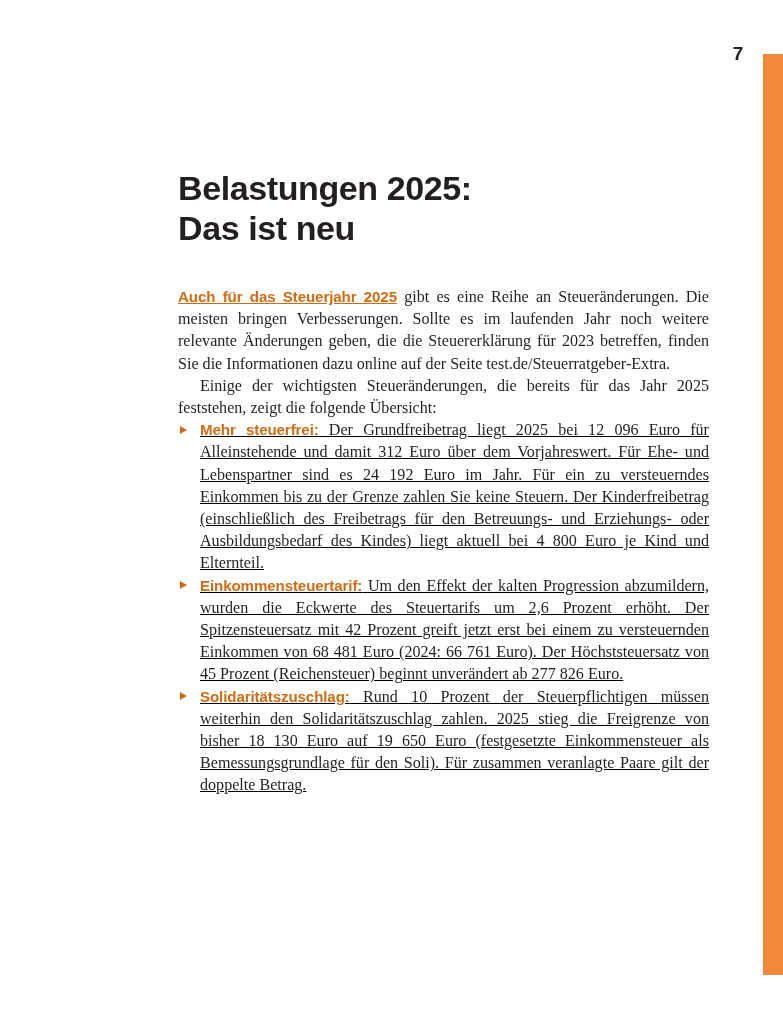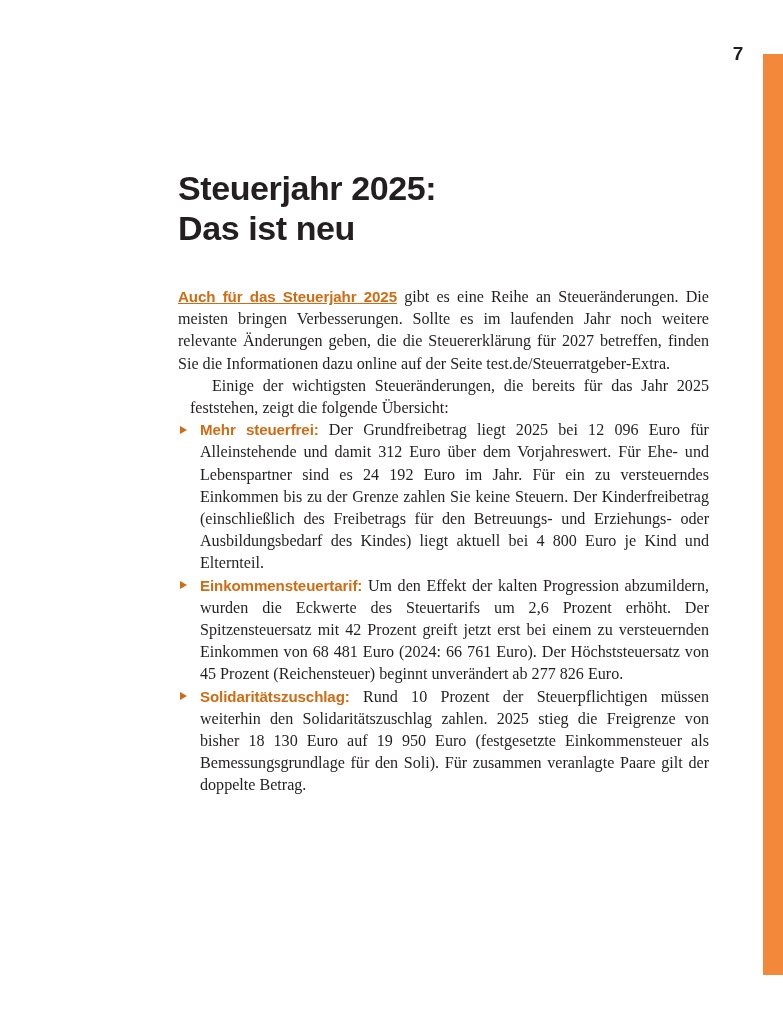--- a/index.html
+++ b/index.html
@@ -81,36 +81,36 @@
     font-size: 16.1px;
     line-height: 22.2px;
     color: #231f20;
     text-align: justify;
     text-justify: inter-word;
     hyphens: manual;
   }
 
   p.para.indented {
     text-indent: 22px;
-    margin-left: 12px;
   }
 
   .lead-in {
     font-family: "Liberation Sans", sans-serif;
     font-weight: bold;
     font-size: 15.1px;
     color: #CF6C13;
     letter-spacing: -0.1px;
     text-decoration: underline;
   }
 
   ul.bullets {
     list-style: none;
     margin: 0;
     padding: 0;
+    text-decoration: underline;
   }
 
   li.bullet-item {
     position: relative;
     padding-left: 22px;
     margin: 0;
     font-family: "Liberation Serif", serif;
     font-size: 16.1px;
     line-height: 22.2px;
     color: #231f20;
@@ -146,41 +146,41 @@
 <body>
 
 <div class="page">
 
   <div class="edge-bar"></div>
 
   <div class="folio">7</div>
 
   <div class="content">
 
-    <h1 class="chapter-title">Steuerjahr 2025:
+    <h1 class="chapter-title">Belastungen 2025:
 Das ist neu</h1>
 
     <div class="body-area">
 
-      <p class="para"><span class="lead-in">Auch für das Steuerjahr 2025</span><span> gibt es eine Reihe an Steueränderungen. Die meisten bringen Verbesserungen. Sollte es im laufenden Jahr noch weitere relevante Änderungen geben, die die Steuererklärung für 2027 betreffen, finden Sie die Informationen dazu online auf der Seite test.de/Steuerratgeber-Extra.</span></p>
+      <p class="para"><span class="lead-in">Auch für das Steuerjahr 2025</span><span> gibt es eine Reihe an Steueränderungen. Die meisten bringen Verbesserungen. Sollte es im laufenden Jahr noch weitere relevante Änderungen geben, die die Steuererklärung für 2023 betreffen, finden Sie die Informationen dazu online auf der Seite test.de/Steuerratgeber-Extra.</span></p>
 
       <p class="para indented">Einige der wichtigsten Steueränderungen, die bereits für das Jahr 2025 feststehen, zeigt die folgende Übersicht:</p>
 
       <ul class="bullets">
 
         <li class="bullet-item">
           <span class="bullet-marker"></span><span class="term">Mehr steuerfrei:</span><span> Der Grundfreibetrag liegt 2025 bei 12 096 Euro für Alleinstehende und damit 312 Euro über dem Vorjahreswert. Für Ehe- und Lebenspartner sind es 24 192 Euro im Jahr. Für ein zu versteuerndes Einkommen bis zu der Grenze zahlen Sie keine Steuern. Der Kinderfreibetrag (einschließlich des Freibetrags für den Betreuungs- und Erziehungs- oder Ausbildungsbedarf des Kindes) liegt aktuell bei 4 800 Euro je Kind und Elternteil.</span>
         </li>
 
 
         <li class="bullet-item">
           <span class="bullet-marker"></span><span class="term">Einkommensteuertarif:</span><span> Um den Effekt der kalten Progression abzumildern, wurden die Eckwerte des Steuertarifs um 2,6 Prozent erhöht. Der Spitzensteuersatz mit 42 Prozent greift jetzt erst bei einem zu versteuernden Einkommen von 68 481 Euro (2024: 66 761 Euro). Der Höchststeuersatz von 45 Prozent (Reichensteuer) beginnt unverändert ab 277 826 Euro.</span>
         </li>
 
         <li class="bullet-item">
-          <span class="bullet-marker"></span><span class="term">Solidaritätszuschlag:</span><span> Rund 10 Prozent der Steuerpflichtigen müssen weiterhin den Solidaritätszuschlag zahlen. 2025 stieg die Freigrenze von bisher 18 130 Euro auf 19 950 Euro (festgesetzte Einkommensteuer als Bemessungsgrundlage für den Soli). Für zusammen veranlagte Paare gilt der doppelte Betrag.</span>
+          <span class="bullet-marker"></span><span class="term">Solidaritätszuschlag:</span><span> Rund 10 Prozent der Steuerpflichtigen müssen weiterhin den Solidaritätszuschlag zahlen. 2025 stieg die Freigrenze von bisher 18 130 Euro auf 19 650 Euro (festgesetzte Einkommensteuer als Bemessungsgrundlage für den Soli). Für zusammen veranlagte Paare gilt der doppelte Betrag.</span>
         </li>
 
       </ul>
 
     </div>
   </div>
 </div>
 
 </body></html>

